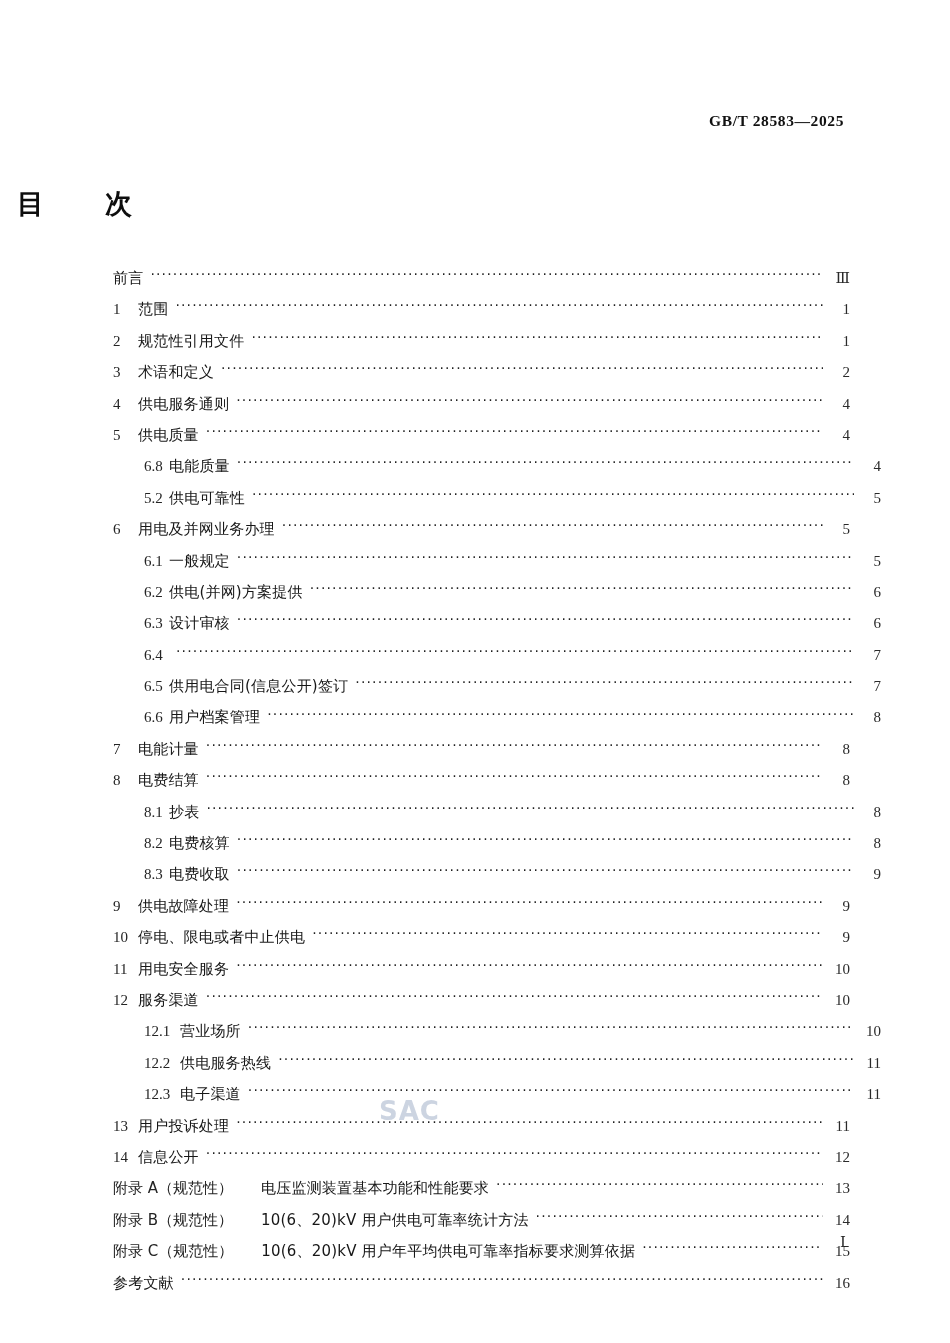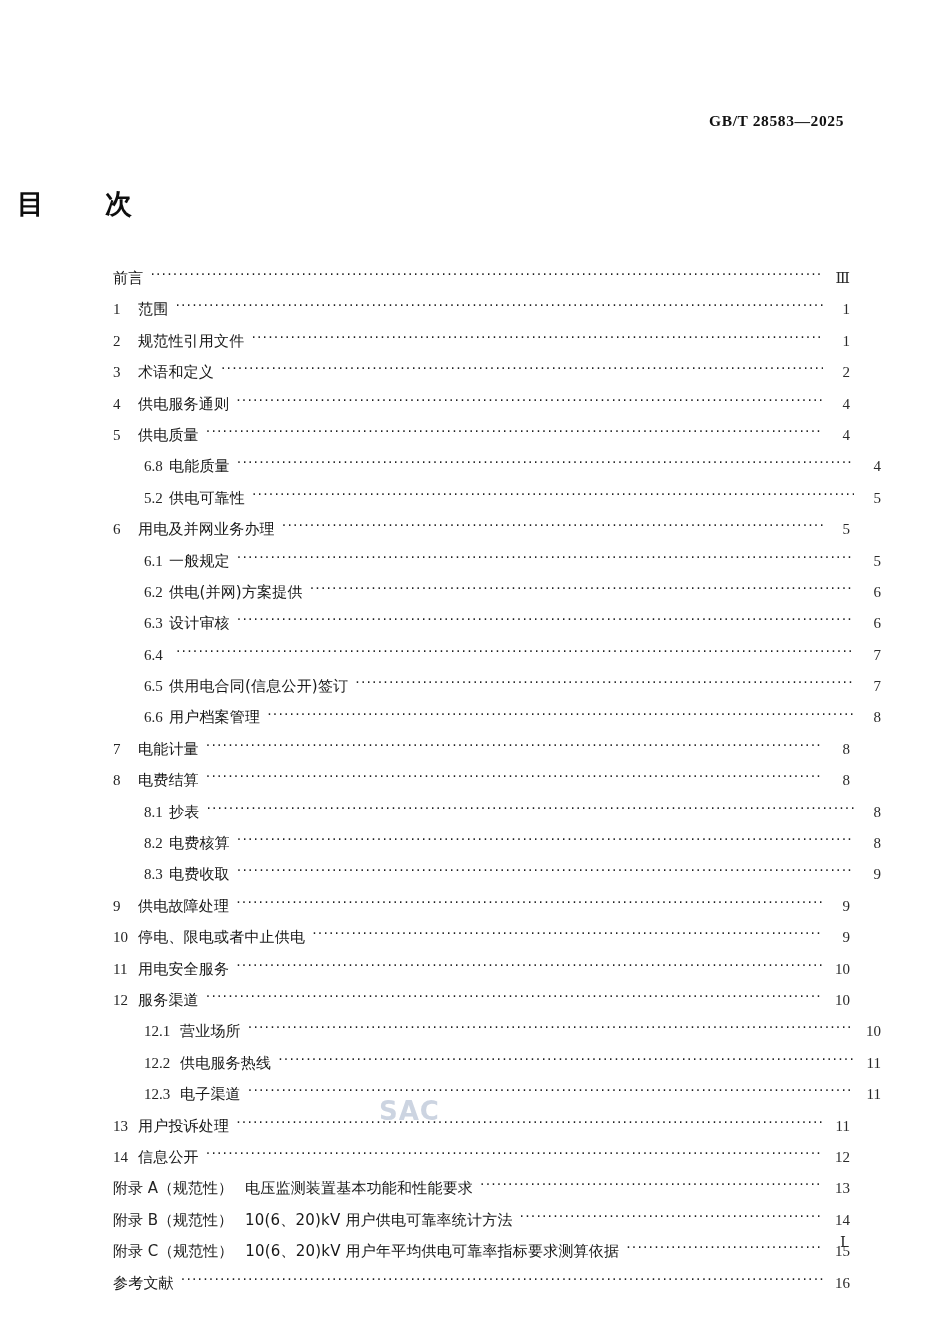--- a/index.html
+++ b/index.html
@@ -115,21 +115,21 @@
     font-family: "Liberation Serif", "DejaVu Serif", serif;
     font-size: 15px;
     color: #2a2a2a;
   }
 
   
   .appendix .num {
     min-width: 0;
     font-family: "DejaVu Sans", "Liberation Sans", sans-serif;
     font-size: 15px;
-    margin-right: 12px;
+    margin-right: 28px;
   }
 
   
   .watermark {
     position: absolute;
     left: 379px;
     top: 1096px;
     font-family: "DejaVu Sans", "Liberation Sans", sans-serif;
     font-size: 26px;
     font-weight: 700;

